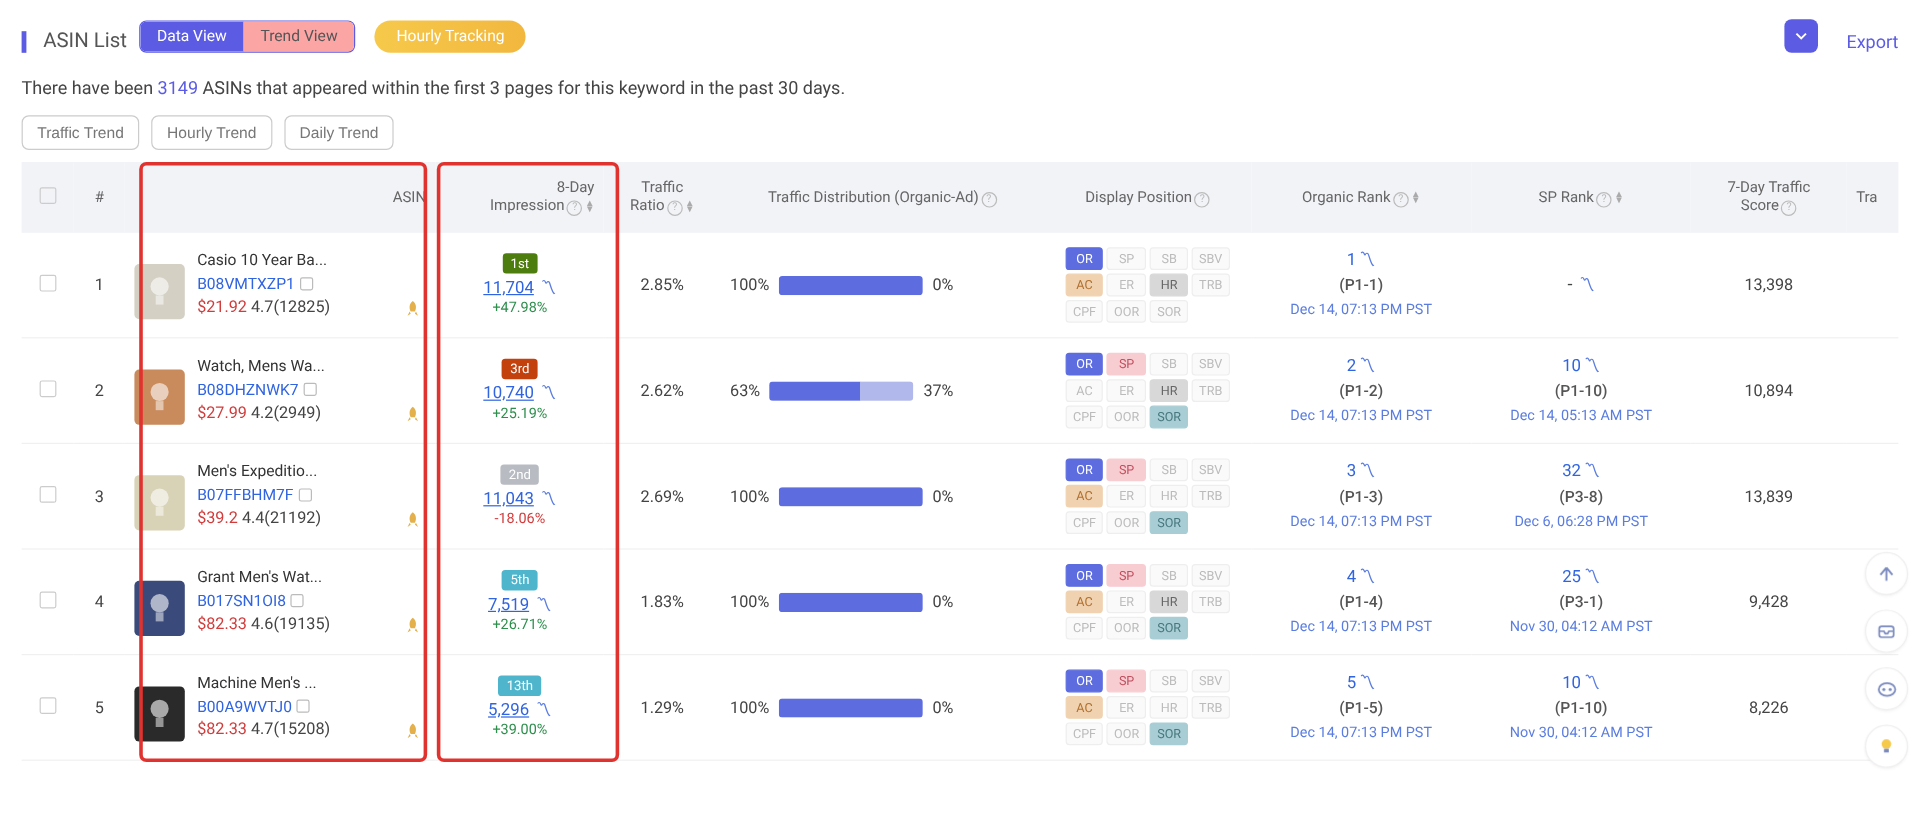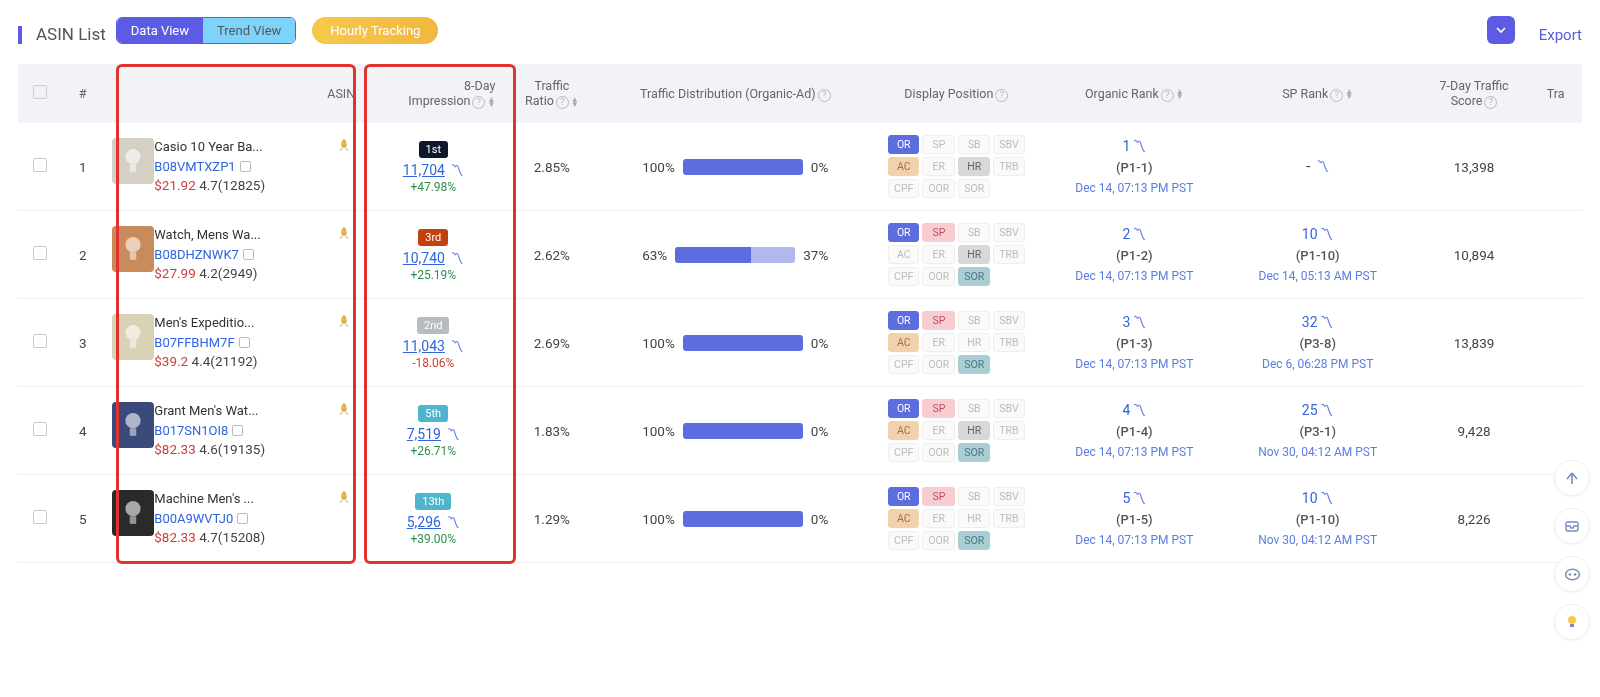--- a/index.html
+++ b/index.html
@@ -2,56 +2,56 @@
 <html><head>
 <meta charset="utf-8">
 <style>
 *{box-sizing:border-box;margin:0;padding:0}
 body{font-family:-apple-system,Segoe UI,Roboto,sans-serif;font-size:13px;color:#333;background:#fff;width:1600px}
 .container{padding:16px 18px}
 .hdr{display:flex;align-items:flex-end;gap:10px;margin-bottom:20px}
 .title-bar{width:4px;height:18px;background:#5b5be3;margin-right:4px}
 .title{font-size:17px;color:#555}
 .tabs{display:flex;border-radius:6px;overflow:hidden;border:1px solid #5b5be3}
-.tab{padding:5px 14px;font-size:13px;cursor:pointer;background:#7dd3fc;color:#555}
+.tab{padding:5px 14px;font-size:13px;cursor:pointer;background:#fca5a5;color:#555}
 .tab.active{background:#5b5be3;color:#fff}
 .pill{background:linear-gradient(90deg,#f6c94b,#f2b73e);color:#fff;font-size:13px;padding:6px 18px;border-radius:14px;margin-left:6px}
 .spacer{flex:1}
 .search{display:flex;align-items:center;border:1px solid #ccc;border-radius:6px;padding:5px 10px;width:180px;color:#999}
 .search input{border:none;outline:none;font-size:13px;margin-left:6px;width:100%}
 .drop{width:28px;height:28px;border-radius:6px;background:#5b5be3;display:flex;align-items:center;justify-content:center;margin-left:8px}
 .export{color:#5b5be3;font-size:15px;margin-left:14px;cursor:pointer}
 .intro{font-size:15px;color:#444;margin:14px 0}
 .intro .num{color:#5b5be3}
 .trend-btns{display:flex;gap:10px;margin-bottom:10px}
 .trend-btn{border:1px solid #ccc;border-radius:6px;padding:6px 12px;font-size:13px;color:#777;cursor:pointer;background:#fff}
 .tbl{width:100%;border-collapse:collapse;position:relative}
 .thead{background:#f2f3f7}
 .th{padding:14px 8px;font-size:12.5px;color:#666;text-align:center;font-weight:400}
 .th.lft{text-align:right}
 .sorter{display:inline-flex;flex-direction:column;vertical-align:middle;margin-left:2px;line-height:5px;font-size:8px;color:#aaa}
 .help{display:inline-block;width:13px;height:13px;border:1px solid #bbb;border-radius:50%;font-size:9px;color:#bbb;line-height:11px;text-align:center;margin-left:2px}
 .row td{padding:12px 8px;border-bottom:1px solid #f0f0f0;text-align:center;vertical-align:middle;font-size:13.5px;color:#444}
 .row td.lft{text-align:left}
 .cb{width:14px;height:14px;border:1px solid #ccc;border-radius:2px;display:inline-block}
-.asin-cell{display:flex;align-items:flex-start;}
+.asin-cell{display:flex;align-items:flex-end;gap:10px}
 .thumb{width:42px;height:46px;background:#eee;border-radius:4px;display:flex;align-items:center;justify-content:center}
 .prod{line-height:1.4}
 .prod .nm{color:#333;font-size:13px}
 .prod .id{color:#3064e0;font-size:13px}
 .prod .pr{color:#d13c3c}
 .rocket{width:14px;height:16px;margin-left:auto;margin-right:4px}
 .rocket svg{fill:#e3b04b}
 .rank-b{display:inline-block;color:#fff;font-size:11px;padding:2px 7px;border-radius:3px;margin-bottom:4px}
 .imp a{color:#3064e0;text-decoration:underline;font-size:14px}
 .imp .pct{font-size:12px}
 .imp .pos{color:#2e8f4d}
 .imp .neg{color:#d13c3c}
 .chart-icn{color:#5b7de0;margin-left:2px}
-.dist{display:flex;align-items:center;gap:8px;justify-content:center}
+.dist{display:flex;align-items:center;gap:8px;justify-content:flex-start}
 .bar{width:120px;height:16px;background:#e4e7f6;border-radius:3px;overflow:hidden;display:flex}
 .bar .org{background:#5d6de0;height:100%}
 .bar .ad{background:#b0b8ec;height:100%}
 .posgrid{display:grid;grid-template-columns:repeat(4,auto);gap:3px;justify-content:center}
 .ptag{font-size:10.5px;padding:2px 5px;border-radius:3px;color:#bbb;border:1px solid #eee;background:#fafafa;min-width:26px;text-align:center}
 .ptag.or{background:#5d6de0;color:#fff;border-color:#5d6de0}
 .ptag.ac{background:#f0d2b0;color:#b07030;border-color:#f0d2b0}
 .ptag.sp{background:#f8cdd2;color:#c05060;border-color:#f8cdd2}
 .ptag.hr{background:#d8d8d8;color:#666;border-color:#d8d8d8}
 .ptag.sor{background:#a8cdd4;color:#48787f;border-color:#a8cdd4}
@@ -81,21 +81,29 @@
     <div class="pill">Hourly Tracking</div>
     <div class="spacer"></div>
     <div class="drop">
       <svg width="12" height="12" viewBox="0 0 12 12">
           <path d="M2 4 L6 8 L10 4" fill="none" stroke="#fff" stroke-width="1.6"></path>
         </svg>
     </div>
     <div class="export">Export</div>
   </div>
 
-
+  <div class="intro">
+    <span>There have been </span><span class="num">3149</span><span> ASINs that appeared within the first 3 pages for this keyword in the past 30 days.</span>
+  </div>
+
+  <div class="trend-btns">
+    <button class="trend-btn">Traffic Trend</button>
+    <button class="trend-btn">Hourly Trend</button>
+    <button class="trend-btn">Daily Trend</button>
+  </div>
 
   <div style="position:relative">
   <table class="tbl">
     <thead class="thead">
       <tr>
         <th class="th" style="width:40px"><span class="cb"></span></th>
         <th class="th" style="width:40px">#</th>
         <th class="th lft" style="width:240px">ASIN</th>
         <th class="th" style="width:130px;text-align:right"><span style="white-space:pre-line">8-Day
 Impression</span><span class="help">?</span><span class="sorter">▲<br>▼</span></th>
@@ -127,21 +135,21 @@
           <div><span class="id">B08VMTXZP1</span><span class="copy-icn"></span></div>
           <div><span class="pr">$21.92</span> <span>4.7(12825)</span></div>
         </div>
         <span class="rocket"><svg viewBox="0 0 16 16">
                     <path d="M8 1 C11 3 12 7 10 11 L6 11 C4 7 5 3 8 1 M5 11 L3 15 L6 13 M11 11 L13 15 L10 13"></path>
                   </svg></span>
       </div>
     </td>
     <td style="text-align:center">
       <div class="imp">
-        <span class="rank-b" style="background:#0f172a">1st</span><br>
+        <span class="rank-b" style="background:#4d7c0f">1st</span><br>
         <a>11,704</a> <span class="chart-icn">〽</span><br>
         <span class="pct pos">+47.98%</span>
       </div>
     </td>
     <td>2.85%</td>
     <td>
       <div class="dist">
         <span>100%</span>
         <div class="bar">
                   <div class="org" style="width:100%"></div>

